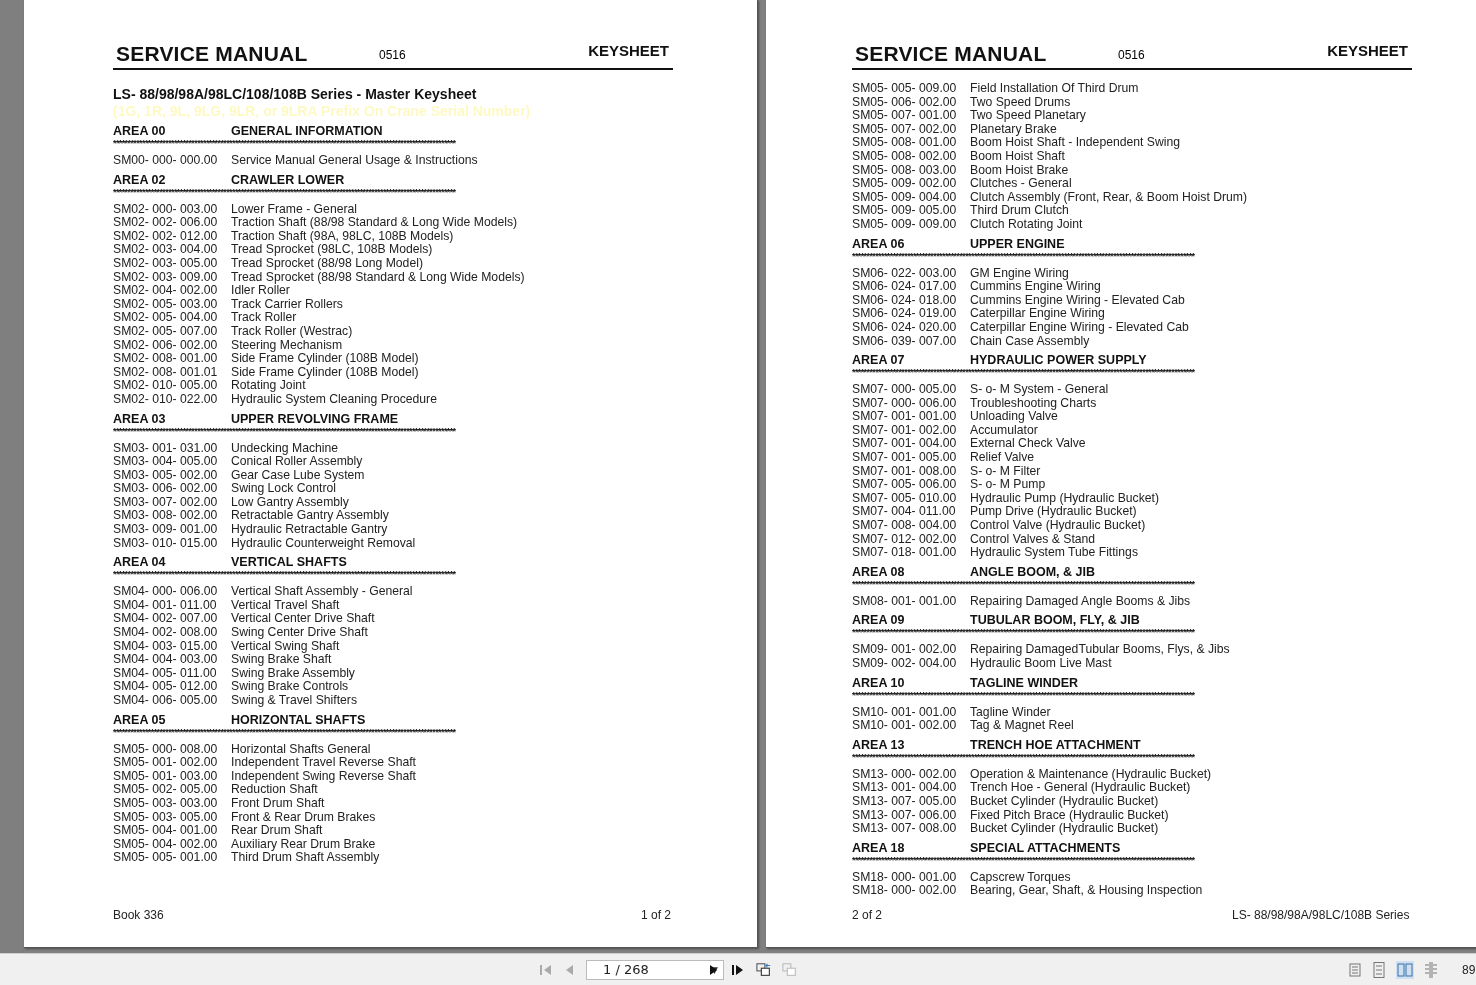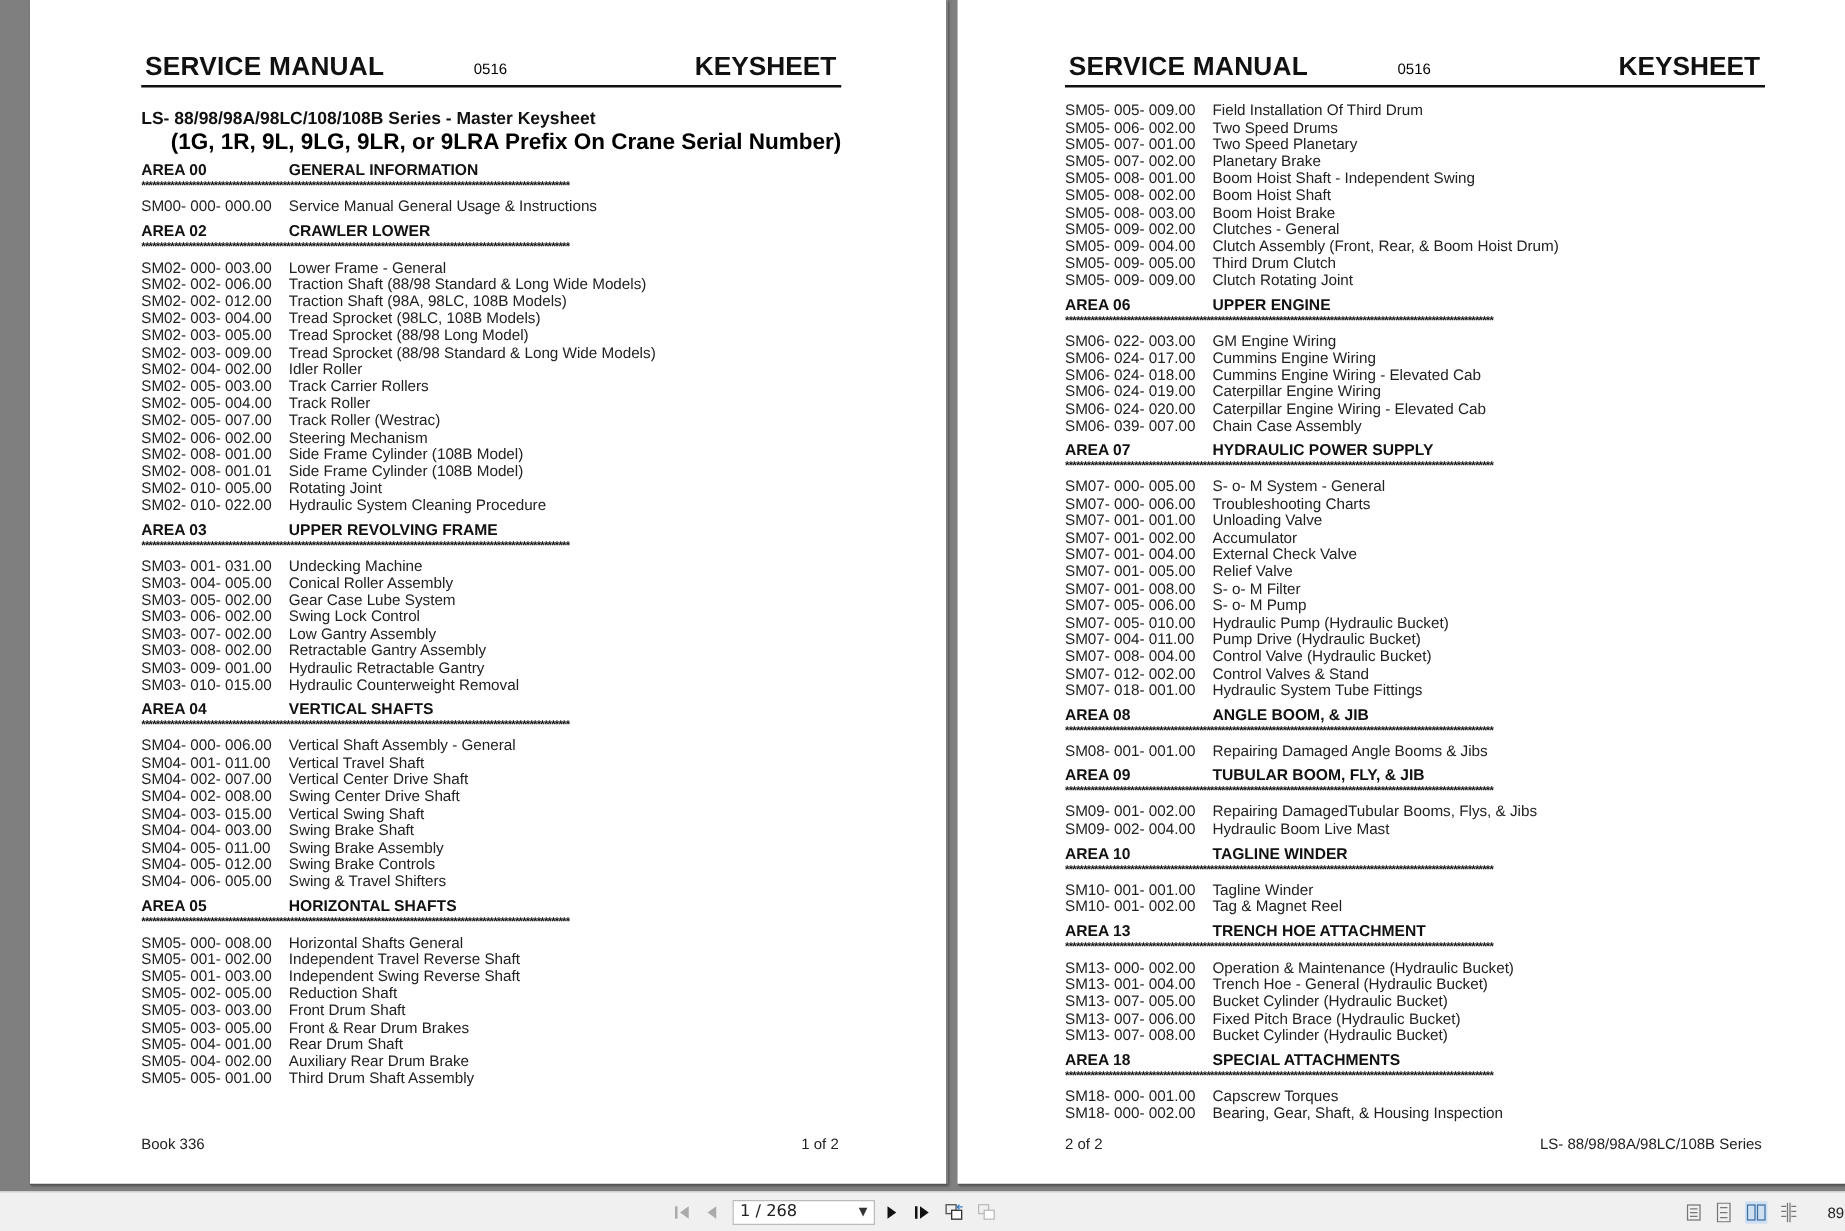--- a/index.html
+++ b/index.html
@@ -10,37 +10,37 @@
     position: absolute; top: 0; height: 948px; background: #fff;
     border-right: 1px solid #555; border-bottom: 1px solid #555;
     box-shadow: 1px 1px 2px rgba(0,0,0,0.4);
   }
   .page.left { left: 0; width: 734px; }
   .page.right { left: 742px; width: 733px; }
   .content { position: absolute; top: 40px; }
   .header { position: relative; height: 30px; border-bottom: 2.5px solid #111; }
   .header .title { position: absolute; left: 3px; top: 2px; font-size: 21px; font-weight: bold; color: #111; letter-spacing: 0.2px; }
   .header .code { position: absolute; left: 266px; top: 8px; font-size: 12px; color: #000000; }
-  .header .keysheet { position: absolute; right: 4px; top: 2px; font-size: 21px; font-weight: bold; color: #111; }
+  .header .keysheet { position: absolute; right: 4px; top: 2px; font-size: 15px; font-weight: bold; color: #111; }
   .subtitle { margin-top: 16px; font-size: 14px; font-weight: bold; color: #111; }
-  .subtitle2 { font-size: 18px; font-weight: bold; color: #000000; margin-top: 1px; text-align: right; }
+  .subtitle2 { font-size: 14px; font-weight: bold; color: #fef9c3; margin-top: 1px; }
   .area { margin-top: 5px; }
   .area-head { display: flex; font-size: 12.5px; font-weight: bold; color: #111; height: 15px; line-height: 15px; align-items: flex-end; }
   .area-head .lab { width: 118px; }
   .stars { font-size: 9px; line-height: 8px; height: 9px; color: #111; letter-spacing: -0.6px; overflow: hidden; white-space: nowrap; font-weight: bold; }
   .items { margin-top: 6px; }
   .row { display: flex; font-size: 12.2px; line-height: 13.6px; color: #222; white-space: nowrap; }
   .row .code { width: 118px; }
   .footer { position: absolute; top: 908px; font-size: 12px; color: #222; }
   .toolbar {
     position: absolute; left: 0; top: 953px; width: 1476px; height: 32px; background: #f0f0f0;
     border-top: 1px solid #d0d0d0;
   }
   .tb-btn { position: absolute; top: 8px; width: 16px; height: 16px; display: flex; align-items: center; justify-content: center; font-size: 14px; color: #999; cursor: pointer; }
-  .pagebox { position: absolute; left: 586px; top: 6px; width: 114px; height: 20px; background: #fff; border: 1px solid #bbb; font-size: 13px; color: #222; padding-left: 5px; line-height: 18px; font-family: "DejaVu Sans", sans-serif; }
+  .pagebox { position: absolute; left: 586px; top: 6px; width: 138px; height: 20px; background: #fff; border: 1px solid #bbb; font-size: 13px; color: #222; padding-left: 16px; line-height: 18px; font-family: "DejaVu Sans", sans-serif; }
   .pagebox .arrow { position: absolute; right: 5px; top: 0; font-size: 9px; color: #333; }
   .view-btn { position: absolute; top: 7px; width: 18px; height: 18px; display: flex; align-items: center; justify-content: center; cursor: pointer; }
   .view-btn.active { background: #cfe0f2; }
   .zoomtxt { position: absolute; left: 1462px; top: 9px; font-size: 12px; color: #222; }
 </style>
 </head>
 <body>
 
 <div class="viewer">
 

